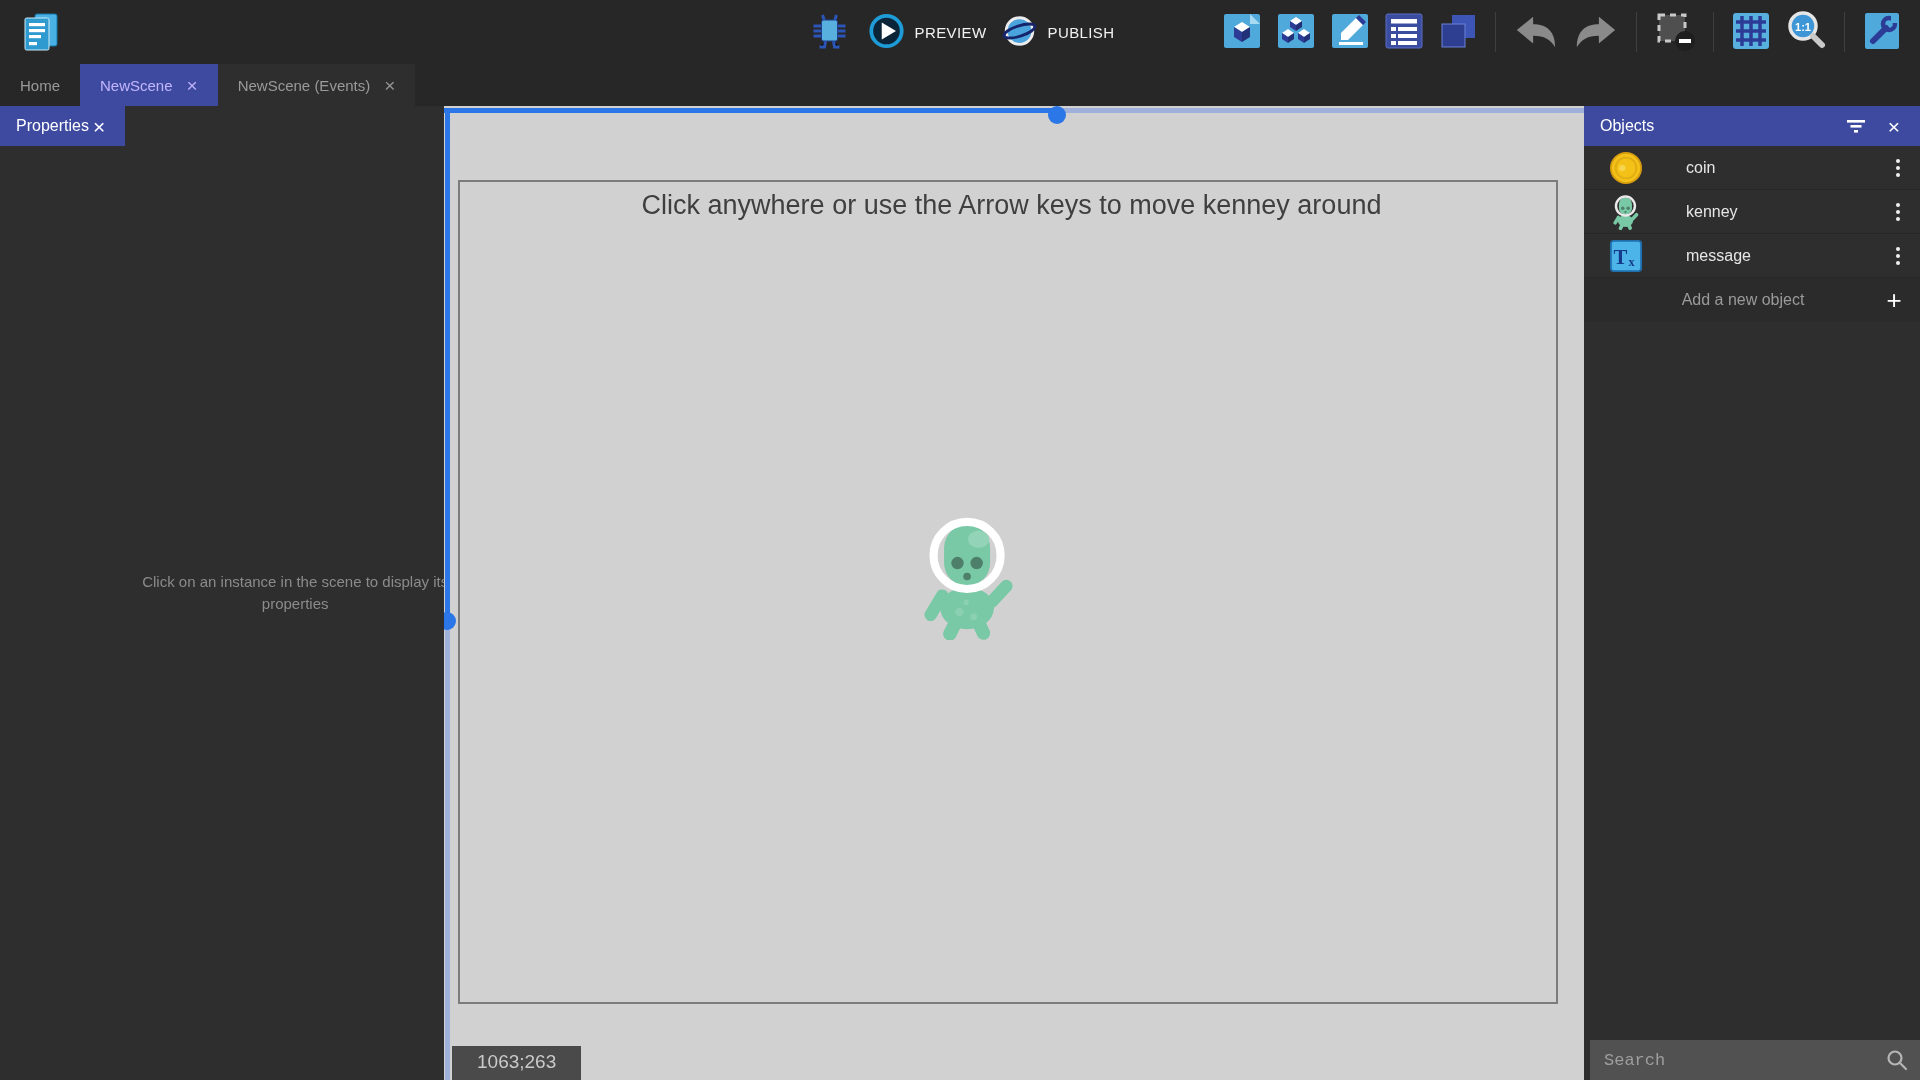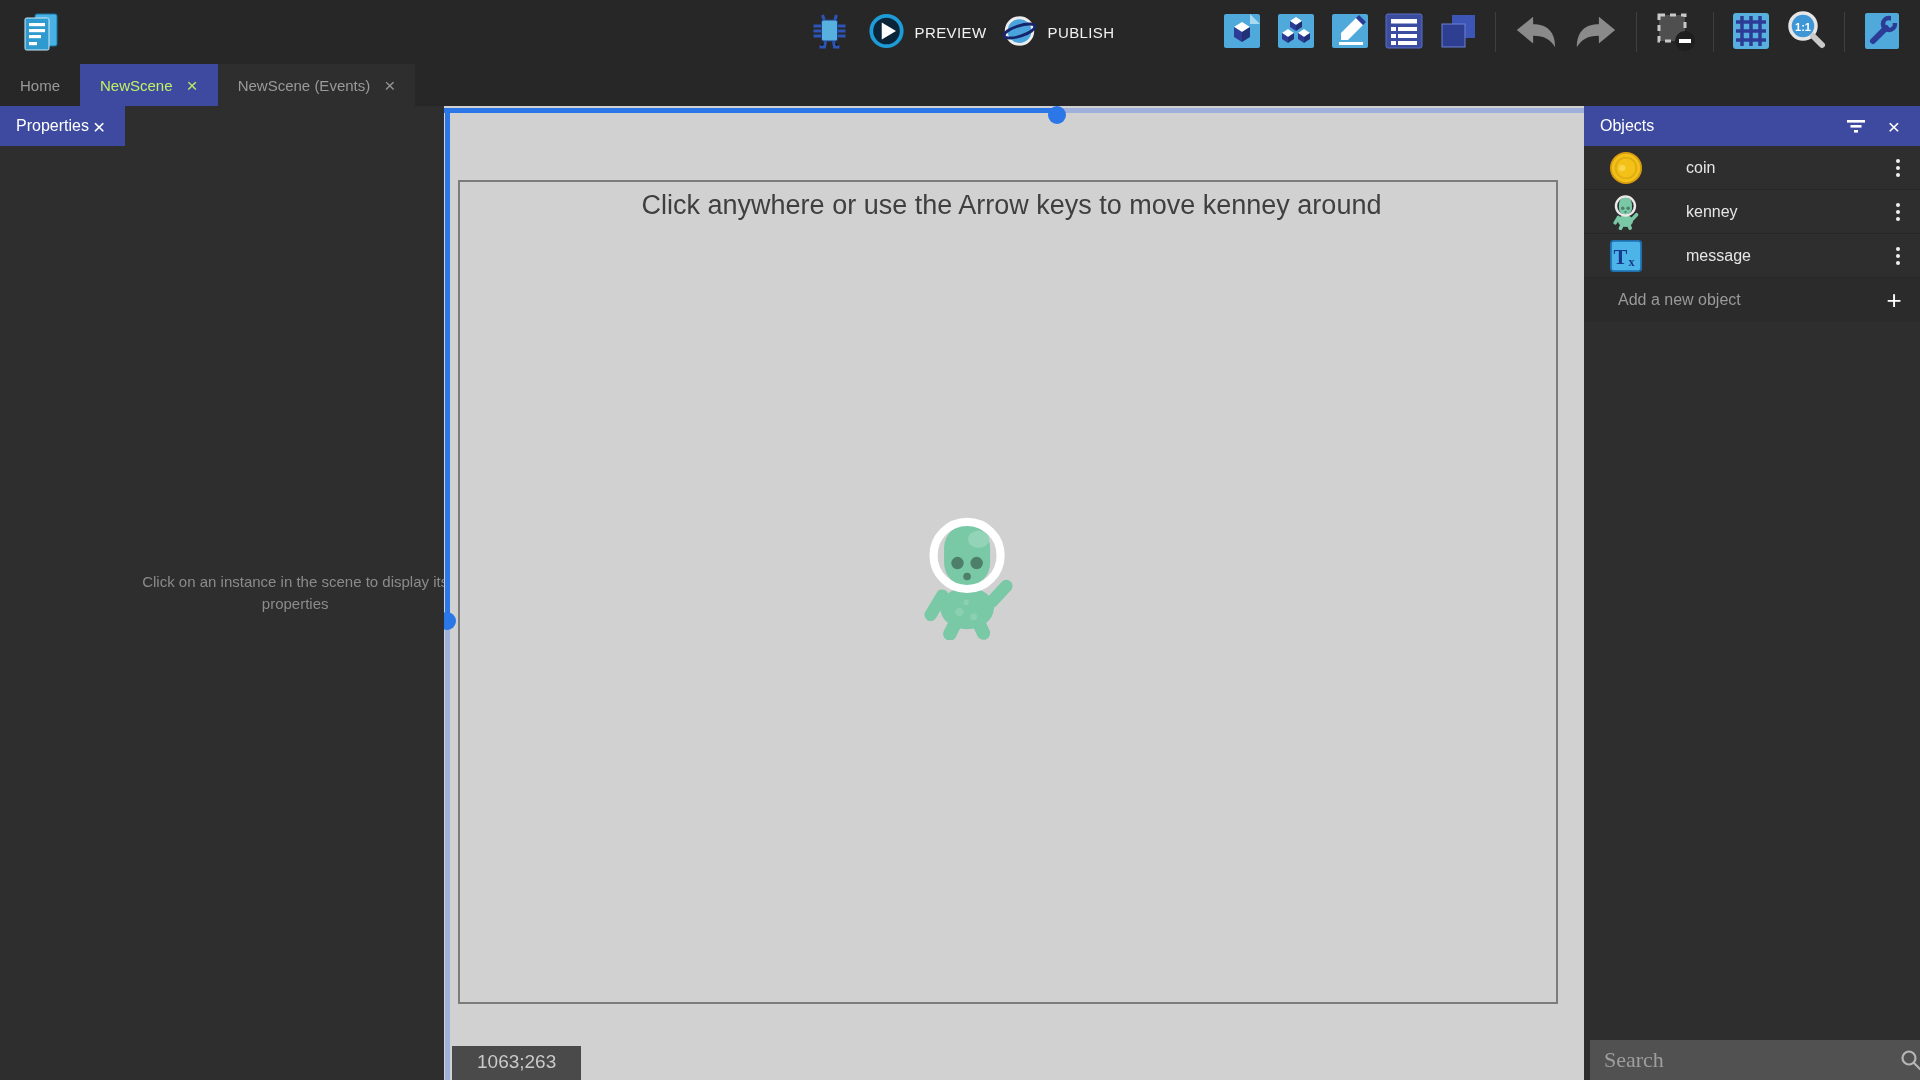--- a/index.html
+++ b/index.html
@@ -19,21 +19,21 @@
     font-family:"Liberation Sans", sans-serif; }
   .tb-right { margin-left:auto; display:flex; align-items:center; gap:6px; }
   .tb-sep { width:1px; height:40px; background:#3e3e3e; margin:0 7px; }
 
   
   .tabbar { height:42px; background:#272727; display:flex; align-items:stretch; flex:0 0 auto; }
   .tab { display:flex; align-items:center; gap:14px; padding:0 20px; font-size:15px;
     color:#9a9a9a; background:transparent; border:none; cursor:pointer;
     font-family:"Liberation Sans", sans-serif; }
   .tab.inactive-solid { background:#2e2e2e; }
-  .tab.active { background:#3d4aa0; color:#bef264; }
+  .tab.active { background:#3d4aa0; color:#c4b5fd; }
   .tab-close { font-size:19px; line-height:1; color:inherit; opacity:.95; cursor:pointer; }
 
   
   .main { flex:1; display:flex; min-height:0; }
 
   .left-panel { width:444px; background:#2e2e2e; display:flex; flex-direction:row; }
   .panel-header { height:40px; background:#3d4aa0; display:flex; align-items:center;
     padding:0 16px; flex:0 0 auto; }
   .panel-title { color:#ffffff; font-size:16px; }
   .hdr-close { margin-left:auto; background:none; border:none; color:#ffffff; font-size:21px;
@@ -61,26 +61,26 @@
   .right-panel { width:336px; background:#2e2e2e; display:flex; flex-direction:column; }
   .obj-row { height:44px; display:flex; align-items:center; padding:0 10px 0 24px;
     border-bottom:1px solid #272727; cursor:pointer; }
   .obj-icon { width:36px; display:flex; justify-content:center; }
   .obj-label { color:#e6e6e6; font-size:16px; margin-left:42px; }
   .kebab { margin-left:auto; background:none; border:none; cursor:pointer; display:flex;
     flex-direction:column; gap:3px; padding:6px 10px; }
   .kebab i { width:4px; height:4px; border-radius:50%; background:#f0f0f0; }
   .add-row { height:44px; background:#2b2b2b; display:flex; align-items:center;
     border:none; cursor:pointer; width:100%; font-family:"Liberation Sans", sans-serif; }
-  .add-label { flex:1; text-align:left; color:#9a9a9a; font-size:16px; padding-left:34px; }
+  .add-label { flex:1; text-align:center; color:#9a9a9a; font-size:16px; padding-left:34px; }
   .add-plus { width:52px; color:#ffffff; font-size:26px; font-weight:300; }
   .rp-spacer { flex:1; }
   .search-bar { height:40px; margin-left:6px; background:#515151; display:flex; align-items:center; }
   .search-input { flex:1; background:transparent; border:none; outline:none; color:#d5d5d5;
-    font-size:22px; padding:0 14px; font-family:Liberation Serif, serif; }
+    font-size:17px; padding:0 14px; font-family:Liberation Mono, monospace; }
   .search-input::placeholder { color:#9e9e9e; }
   .search-icon-box { padding:0 12px; display:flex; }
 </style>
 </head>
 <body>
 
 <div class="app">
 
   <header class="toolbar">
     <button class="tb-btn">

